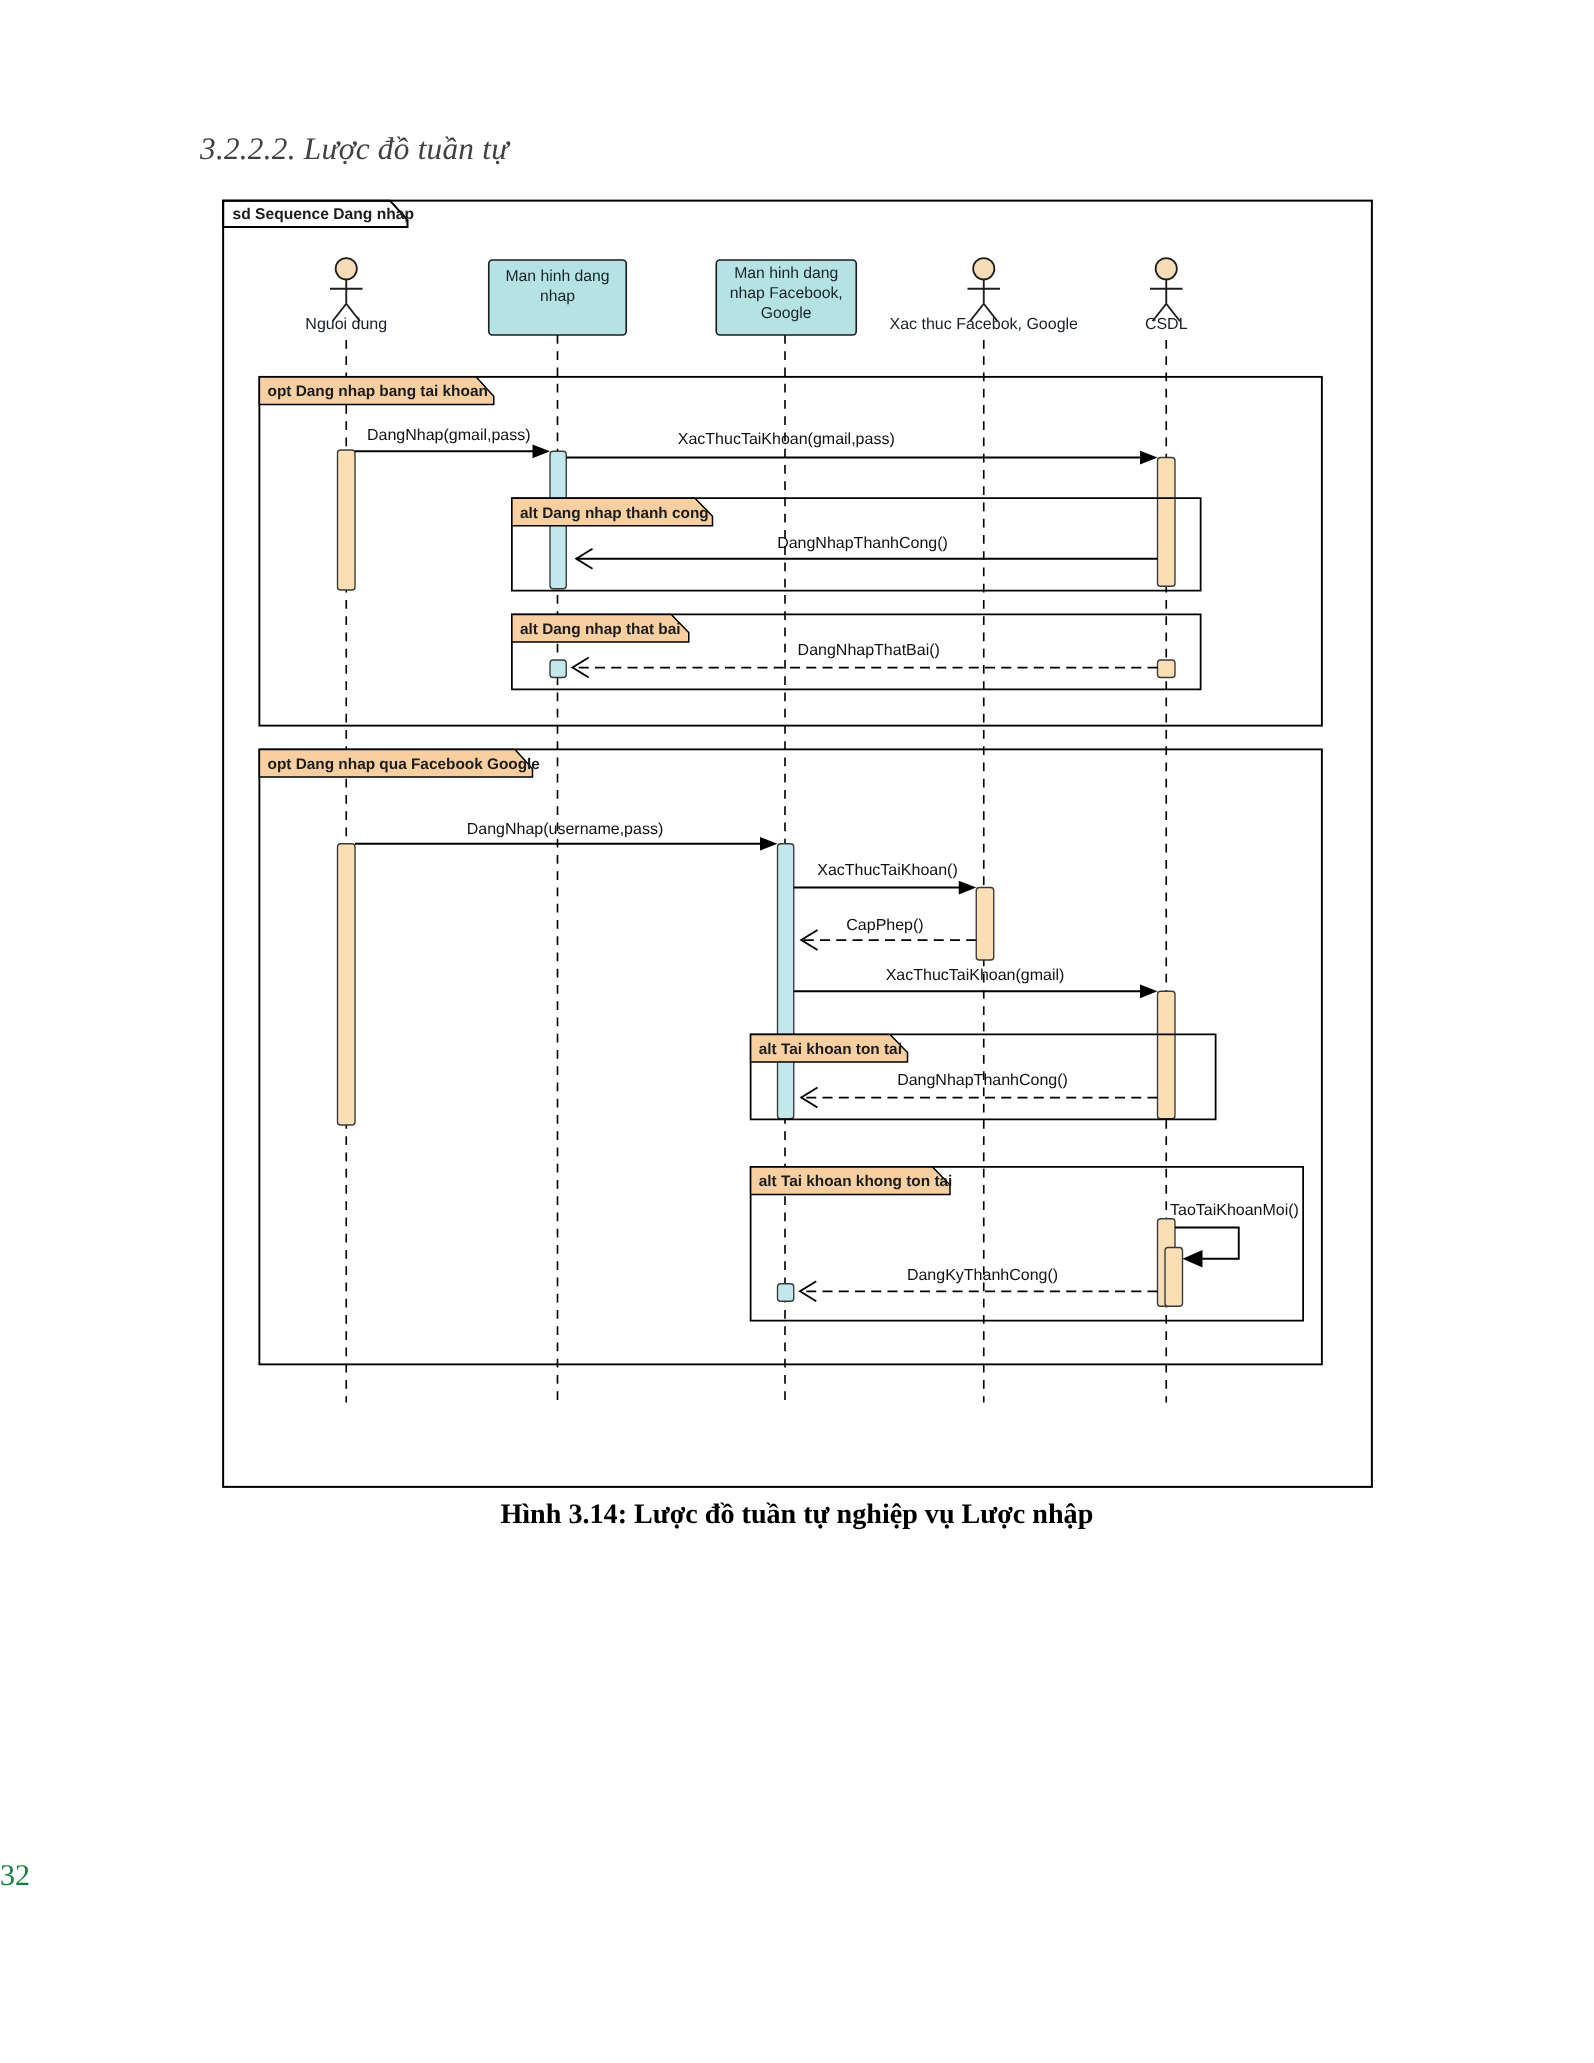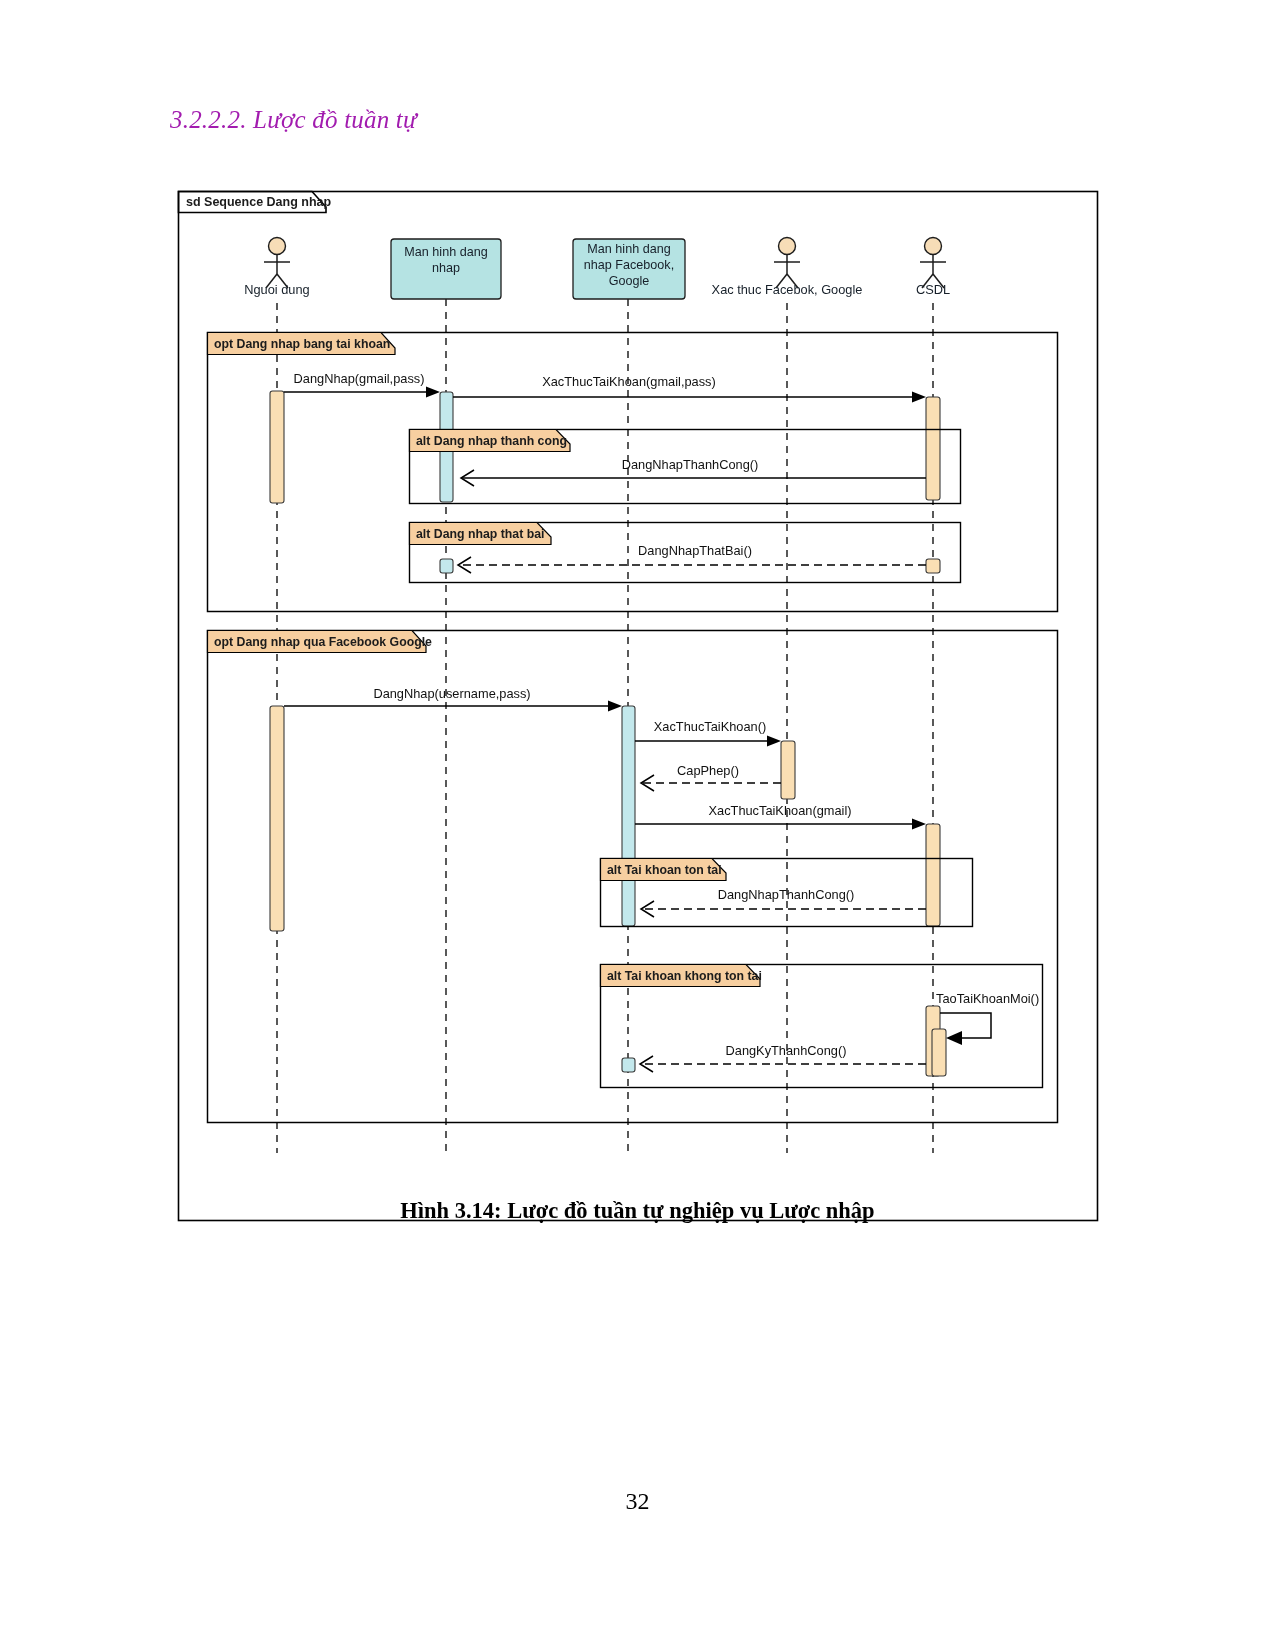--- a/index.html
+++ b/index.html
@@ -10,57 +10,55 @@
   }
   body {
     width: 1275px;
     height: 1650px;
     position: relative;
     font-family: "Liberation Sans", sans-serif;
     overflow: hidden;
   }
   #section-heading {
     position: absolute;
-    left: 170px;
+    left: 160px;
     top: 106px;
     font-family: "Liberation Serif", serif;
     font-style: italic;
     font-size: 25px;
-    color: #a21caf;
+    color: #404040;
     letter-spacing: 0.2px;
     white-space: nowrap;
   }
   #diagram-wrap {
     position: absolute;
     left: 0px;
     top: 0px;
     width: 1275px;
     height: 1250px;
-    margin-top: 31px;
   }
   #figure-caption {
     position: absolute;
     left: 0;
     top: 1198px;
     width: 1275px;
     text-align: center;
     font-family: "Liberation Serif", serif;
     font-weight: bold;
     font-size: 22.5px;
     color: #000;
   }
   #page-number {
     position: absolute;
     left: 0;
     top: 1488px;
     width: 1275px;
-    text-align: center;
     font-family: "Liberation Serif", serif;
     font-size: 24px;
-    color: #000000;
+    color: #15803d;
   }
   svg { display: block; }
   .dg-frame-border { fill: none; stroke: #000000; stroke-width: 1.6; }
   .dg-opt-border { fill: none; stroke: #000000; stroke-width: 1.5; }
   .dg-alt-border { fill: none; stroke: #000000; stroke-width: 1.4; }
   .dg-tag-shape { fill: #f7cfa0; stroke: #000000; stroke-width: 1.2; }
   .dg-tag-label {
     font-family: "Liberation Sans", sans-serif;
     font-size: 12.3px;
     font-weight: bold;

